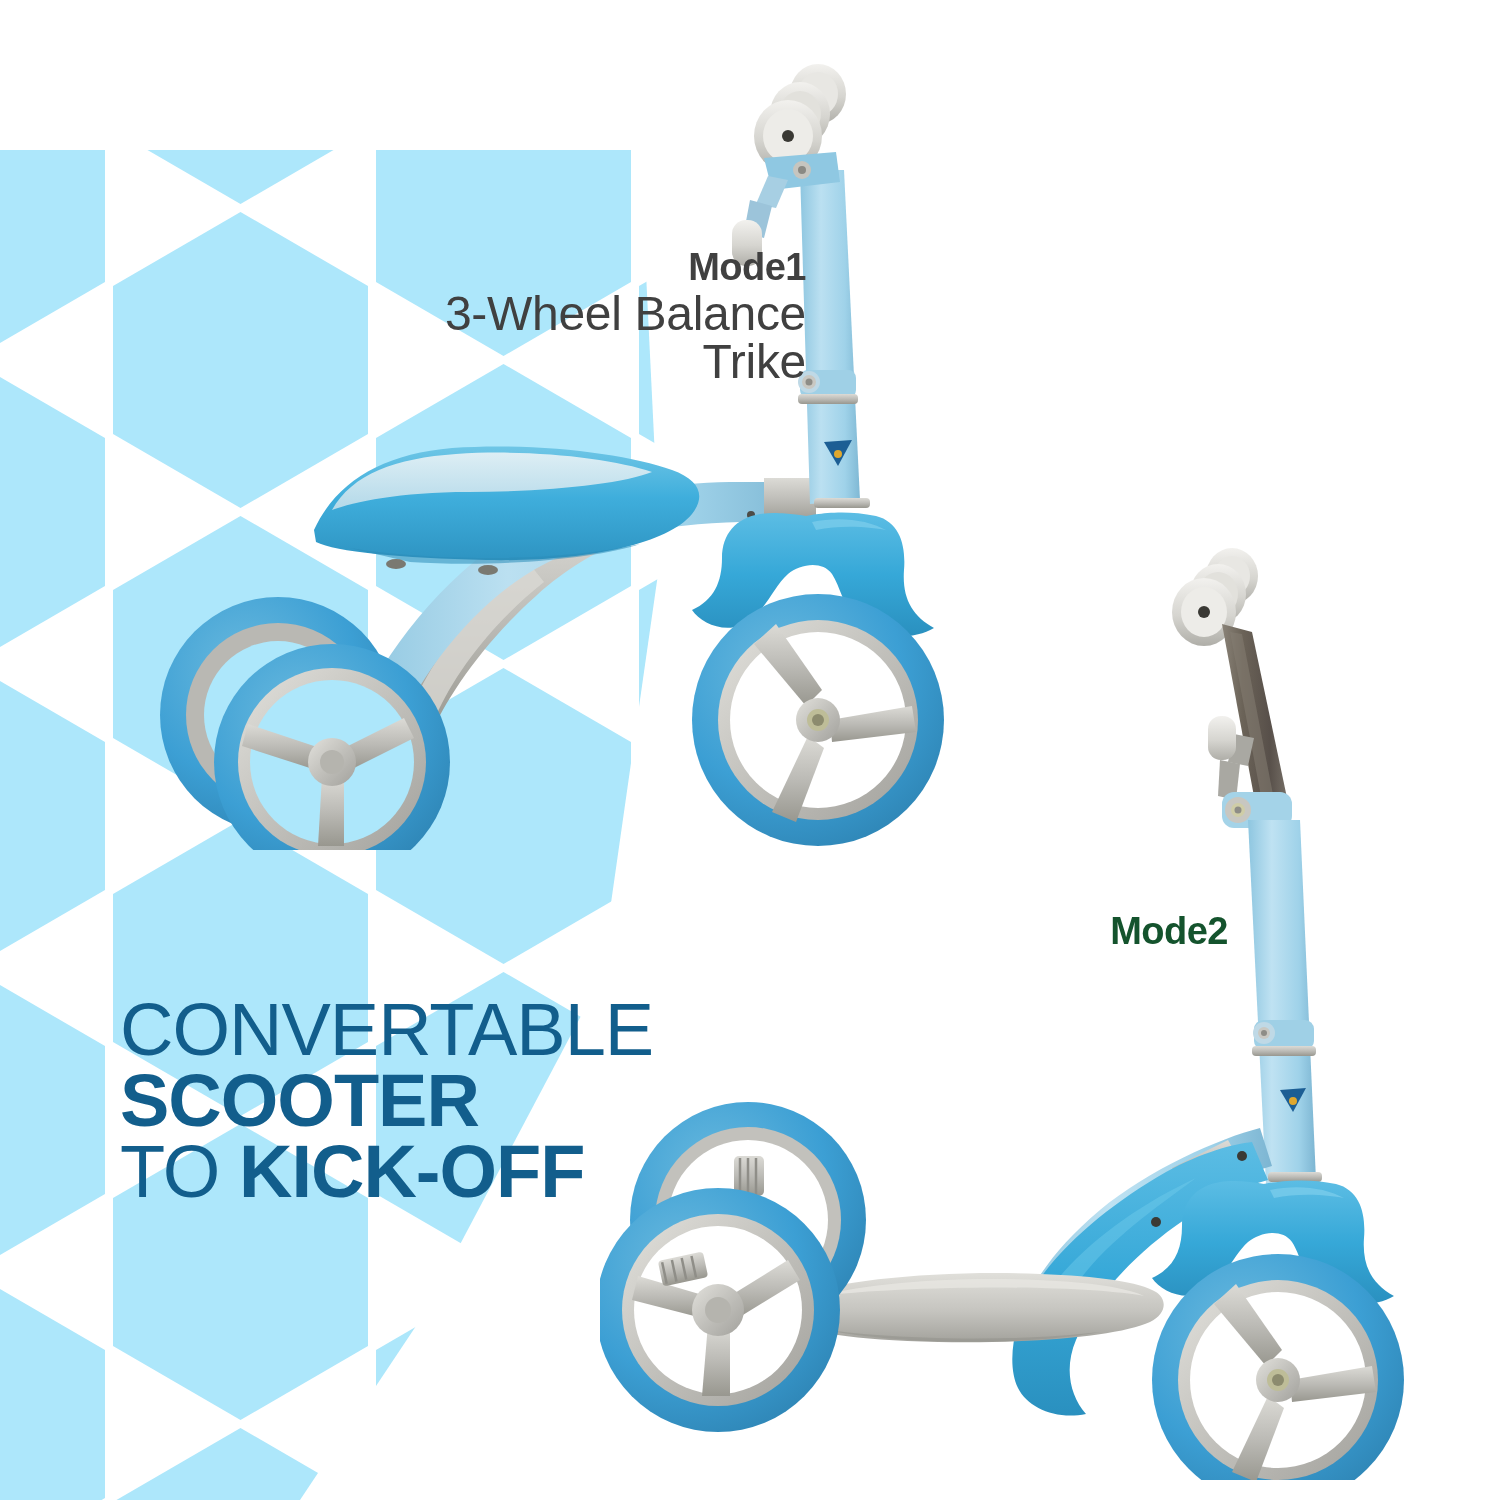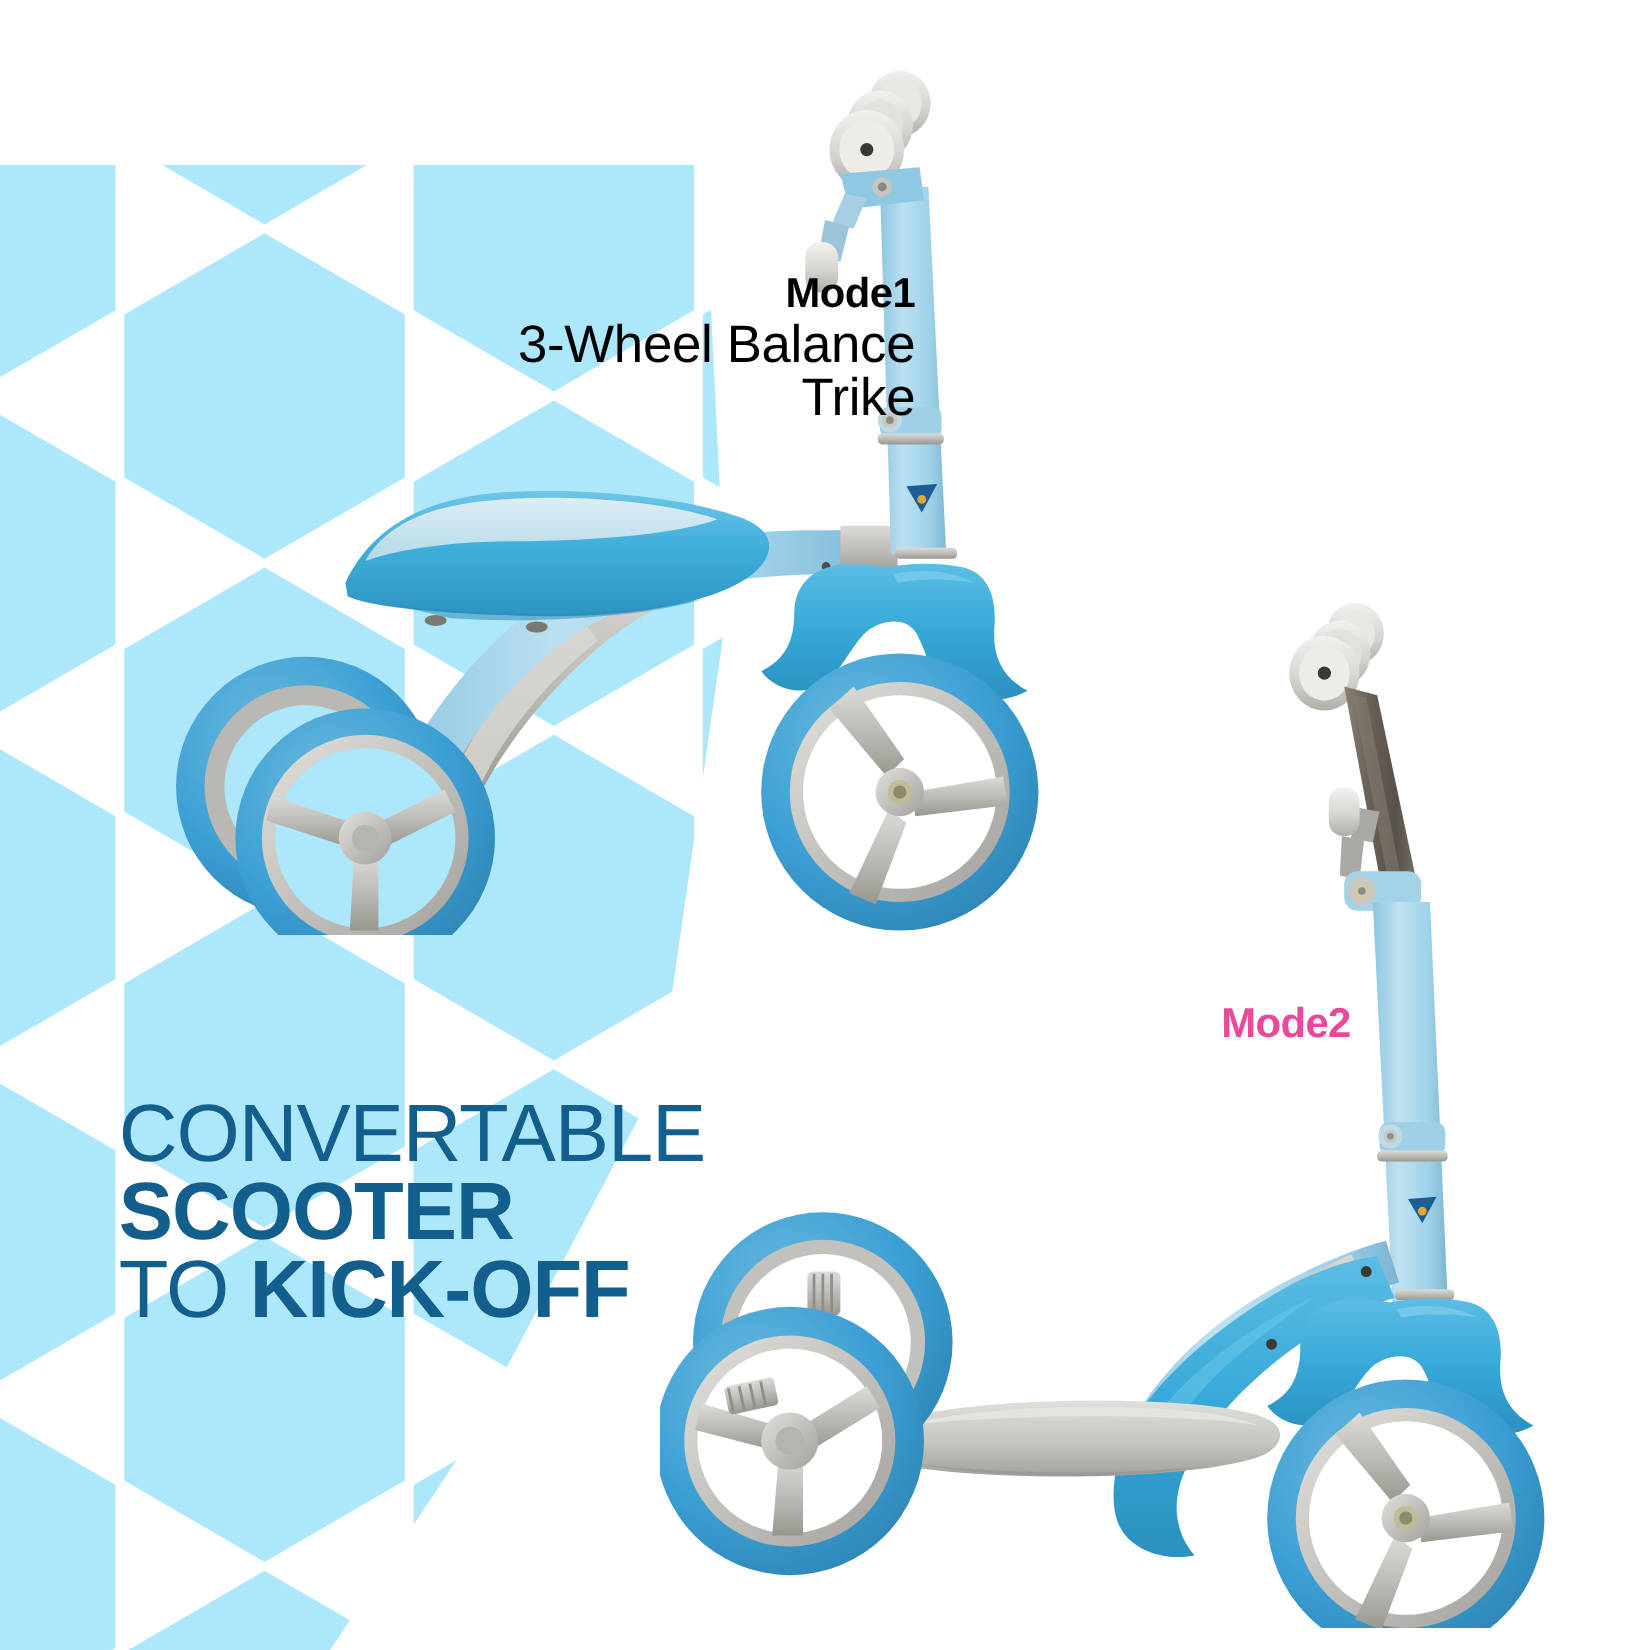--- a/index.html
+++ b/index.html
@@ -2,21 +2,21 @@
 <html><head>
 <meta charset="utf-8">
 <style>
   html,body{margin:0;padding:0;background:#fff;}
   body{width:1500px;height:1500px;font-family:"Liberation Sans",sans-serif;-webkit-font-smoothing:antialiased;}
   #stage{position:relative;width:1500px;height:1500px;overflow:hidden;background:#ffffff;}
   #hexlayer{position:absolute;left:0;top:0;width:1500px;height:1500px;}
   .label-block{position:absolute;text-align:right;line-height:1.0;}
   .mode-title{font-weight:bold;font-size:38px;letter-spacing:-0.5px;display:block;}
   .mode-sub{font-size:48px;font-weight:400;display:block;margin-top:4px;letter-spacing:-0.3px;}
-  #headline{position:absolute;left:108px;top:994px;line-height:0.96;}
+  #headline{position:absolute;left:120px;top:994px;line-height:0.96;}
   .hl-line{display:block;font-size:74px;letter-spacing:-1px;white-space:nowrap;}
   .hl-thin{font-weight:400;}
   .hl-bold{font-weight:bold;}
   .product{position:absolute;}
 </style>
 </head>
 <body>
 
 <div id="stage">
 
@@ -449,26 +449,26 @@
         <path d="M666 846 L614 784 L636 764 L682 830 Z"></path>
         <path d="M690 860 L772 846 L776 872 L692 882 Z"></path>
         <path d="M668 876 L632 952 L656 962 L684 888 Z"></path>
       </g>
       <circle cx="678" cy="860" r="22" fill="url(#m2rim)"></circle>
       <circle cx="678" cy="860" r="11" fill="#BEBD98"></circle>
       <circle cx="678" cy="860" r="6" fill="#8C8B6E"></circle>
     </g>
   </svg>
 
-  <div class="label-block" style="right:668px; top:248px; color:#000000; width:420px;">
+  <div class="label-block" style="right:694px; top:248px; color:#404040; width:420px;">
     <span class="mode-title">Mode1</span>
     <span class="mode-sub">3-Wheel Balance Trike</span>
   </div>
 
-  <div class="label-block" style="right:272px; top:912px; color:#ec4899; width:500px;">
+  <div class="label-block" style="right:272px; top:912px; color:#14532d; width:500px;">
     <span class="mode-title">Mode2</span>
   </div>
 
   <div id="headline" style="color:#125E8C;">
     <span class="hl-line hl-thin">CONVERTABLE</span>
     <span class="hl-line hl-bold">SCOOTER</span>
     <span class="hl-line"><span class="hl-thin">TO </span><span class="hl-bold">KICK-OFF</span></span>
   </div>
 
 </div>

